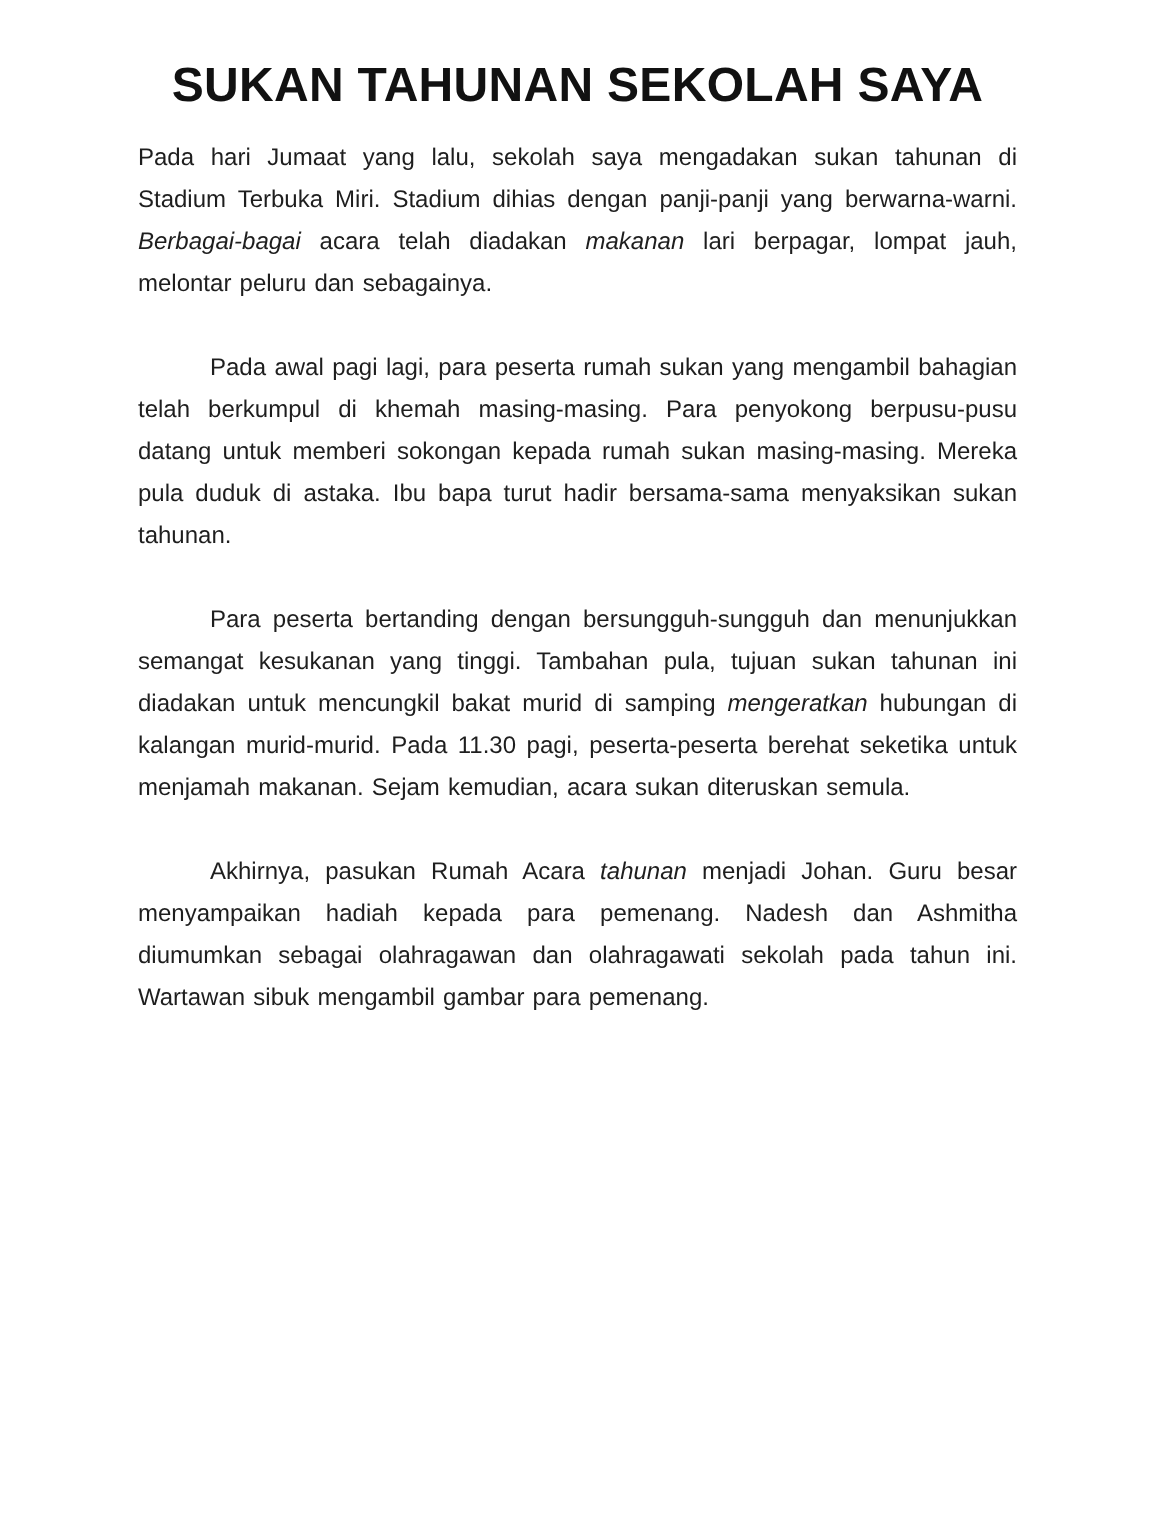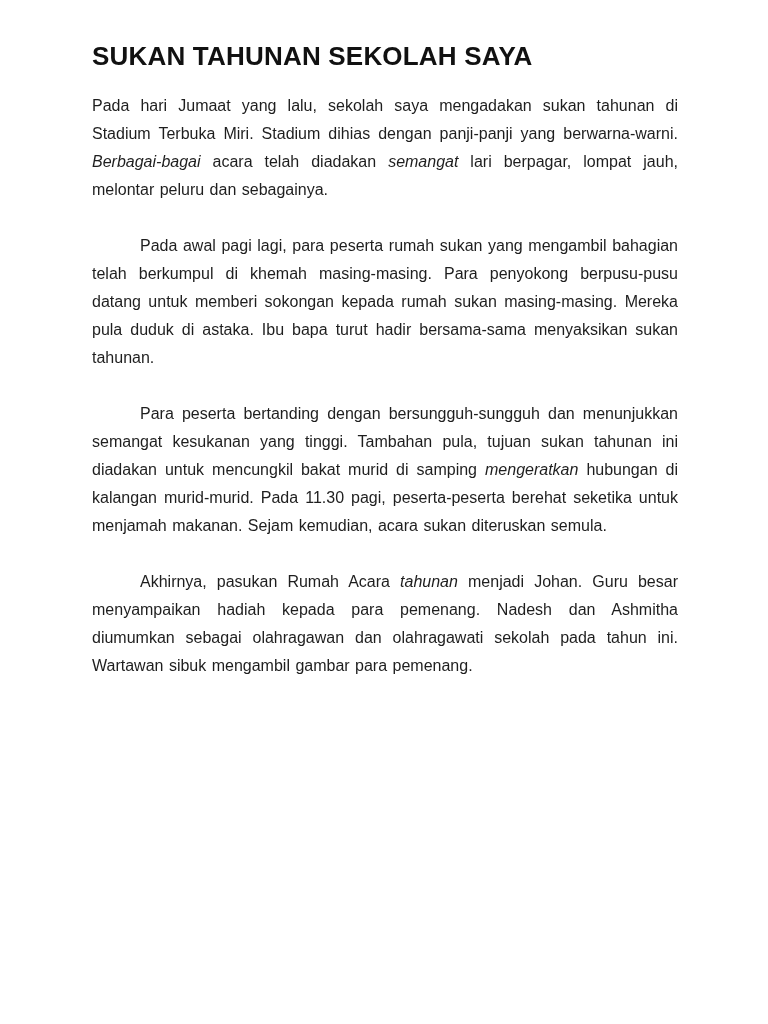--- a/index.html
+++ b/index.html
@@ -13,24 +13,24 @@
     height: 1024px;
     margin: 0 auto;
     background: #ffffff;
     box-sizing: border-box;
     padding: 42px 90px 0 92px;
     font-family: "Liberation Sans", sans-serif;
     color: #1e1e1e;
     overflow: hidden;
   }
   .doc-title {
-    font-size: 26px;
+    font-size: 32px;
     line-height: 28px;
     font-weight: bold;
-    text-align: left;
+    text-align: center;
     margin: 0 0 22px 0;
     letter-spacing: 0.2px;
     color: #111111;
   }
   .doc-body p.para {
     font-size: 16px;
     line-height: 28px;
     text-align: justify;
     margin: 0 0 28px 0;
     word-spacing: 1px;
@@ -42,18 +42,18 @@
     font-style: italic;
     margin-top: 17px;
   }
 </style>
 </head>
 <body>
 
 <div class="page">
   <h1 class="doc-title">SUKAN TAHUNAN SEKOLAH SAYA</h1>
   <div class="doc-body">
-      <p class="para"><span>Pada hari Jumaat yang lalu, sekolah saya mengadakan sukan tahunan di Stadium Terbuka  Miri. Stadium dihias dengan panji-panji yang berwarna-warni. </span><em>Berbagai-bagai</em><span> acara telah diadakan </span><em>semangat</em><span> lari berpagar, lompat jauh, melontar peluru dan sebagainya.</span></p>
+      <p class="para"><span>Pada hari Jumaat yang lalu, sekolah saya mengadakan sukan tahunan di Stadium Terbuka  Miri. Stadium dihias dengan panji-panji yang berwarna-warni. </span><em>Berbagai-bagai</em><span> acara telah diadakan </span><em>makanan</em><span> lari berpagar, lompat jauh, melontar peluru dan sebagainya.</span></p>
       <p class="para indent"><span>Pada awal pagi lagi, para peserta rumah sukan yang mengambil bahagian telah berkumpul di khemah masing-masing. Para penyokong berpusu-pusu datang untuk memberi sokongan kepada rumah sukan masing-masing. Mereka pula duduk di astaka. Ibu bapa turut hadir bersama-sama menyaksikan sukan tahunan.</span></p>
       <p class="para indent"><span>Para peserta bertanding dengan bersungguh-sungguh dan menunjukkan semangat kesukanan yang tinggi. Tambahan pula, tujuan sukan tahunan ini diadakan untuk mencungkil bakat murid di samping </span><em>mengeratkan</em><span> hubungan di kalangan murid-murid. Pada 11.30 pagi, peserta-peserta berehat seketika untuk menjamah makanan. Sejam kemudian, acara sukan diteruskan semula.</span></p>
       <p class="para indent"><span>Akhirnya, pasukan Rumah Acara </span><em>tahunan</em><span> menjadi Johan. Guru besar menyampaikan hadiah kepada para pemenang. Nadesh dan Ashmitha diumumkan sebagai olahragawan dan olahragawati sekolah pada tahun ini. Wartawan sibuk mengambil gambar para pemenang.</span></p>
     </div>
 </div>
 
 </body></html>

